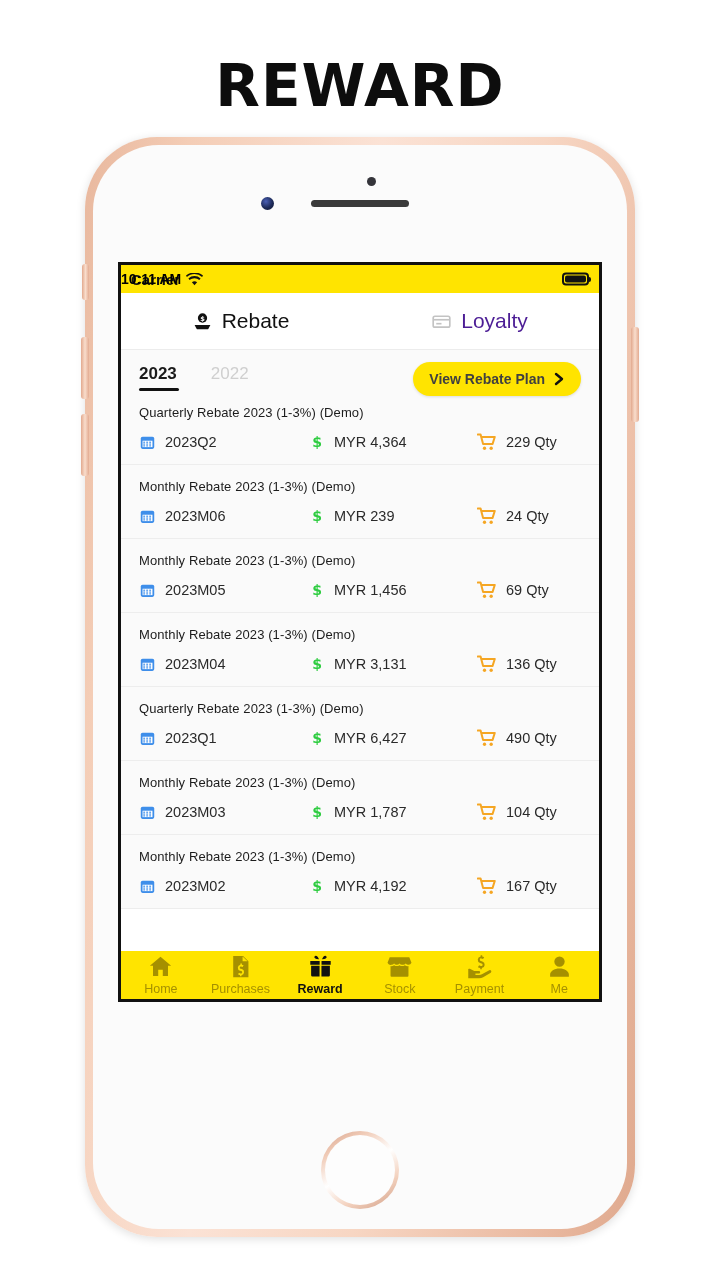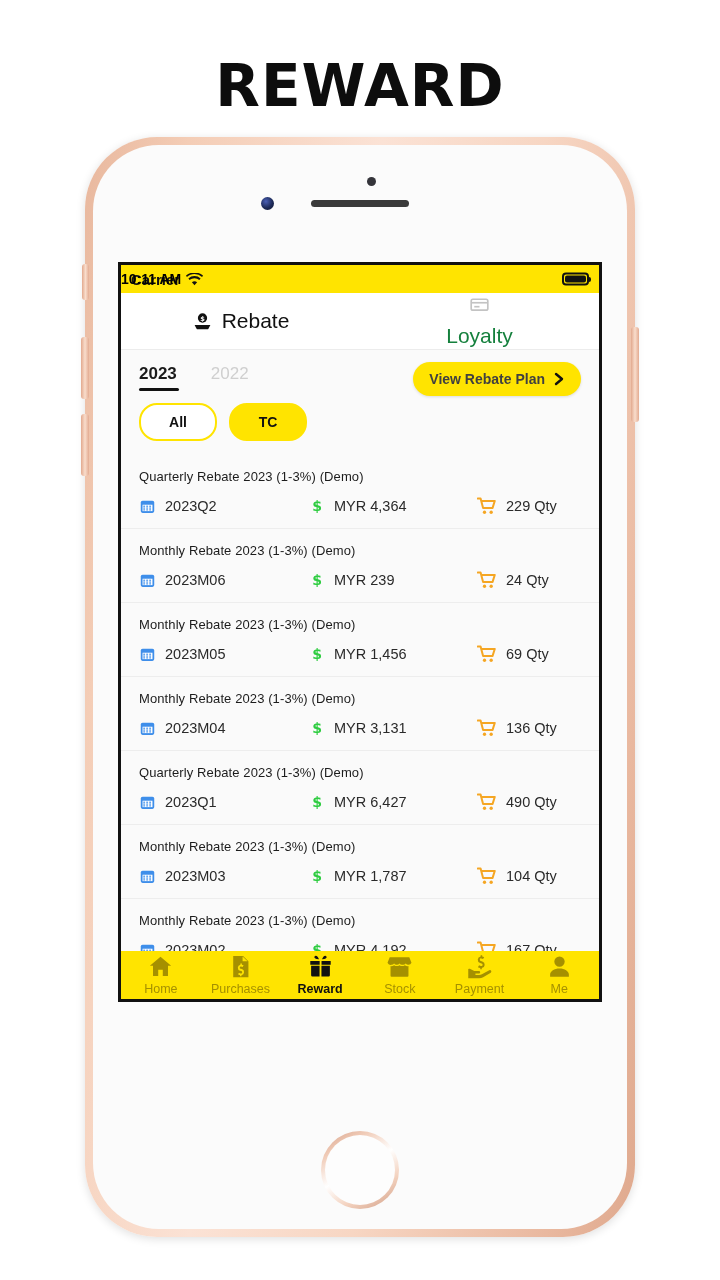--- a/index.html
+++ b/index.html
@@ -103,21 +103,21 @@
   
   .toptabs {
     height: 57px; background:#fff; display:flex; align-items:center;
     border-bottom:1px solid #ececec;
   }
   .toptab {
     flex:1; display:flex; align-items:center; justify-content:center;
     gap:9px; font-size:21px; font-weight:400;
   }
   .toptab.active { color:#111; }
-  .toptab.inactive { color:#15803d;flex-direction:column; }
+  .toptab.inactive { color:#4c1d95; }
 
   
   .sect { background:#fafafa; padding: 14px 18px 0 18px; position:relative; }
 
   .yearrow { display:flex; align-items:flex-end; gap:34px; }
   .year {
     font-size:17px; font-weight:700; color:#1a1a1a; padding-bottom:7px;
     position:relative;
   }
   .year.inactive { color:#cfcfcf; font-weight:400; }
@@ -236,24 +236,20 @@
 
         <div class="plan-btn">
           <span>View Rebate Plan</span>
           <span class="ico">
             <svg width="12" height="14" viewBox="0 0 12 14" fill="none" stroke="#111" stroke-width="2.4" stroke-linecap="round" stroke-linejoin="round">
               <polyline points="3,2 9,7 3,12"></polyline>
             </svg>
           </span>
         </div>
 
-        <div class="chips">
-          <div class="chip outline">All</div>
-          <div class="chip filled">TC</div>
-        </div>
       </div>
 
       <div class="list" id="list">
           <div class="row">
             <div class="row-title">Quarterly Rebate 2023 (1-3%) (Demo)</div>
             <div class="row-meta">
               <div class="cell c1">
                 <span class="ico">
                   <svg viewBox="0 0 24 24" width="17" height="17">
                     <rect x="2.5" y="4" width="19" height="17" rx="2.5" fill="#3E8EEA"></rect>

